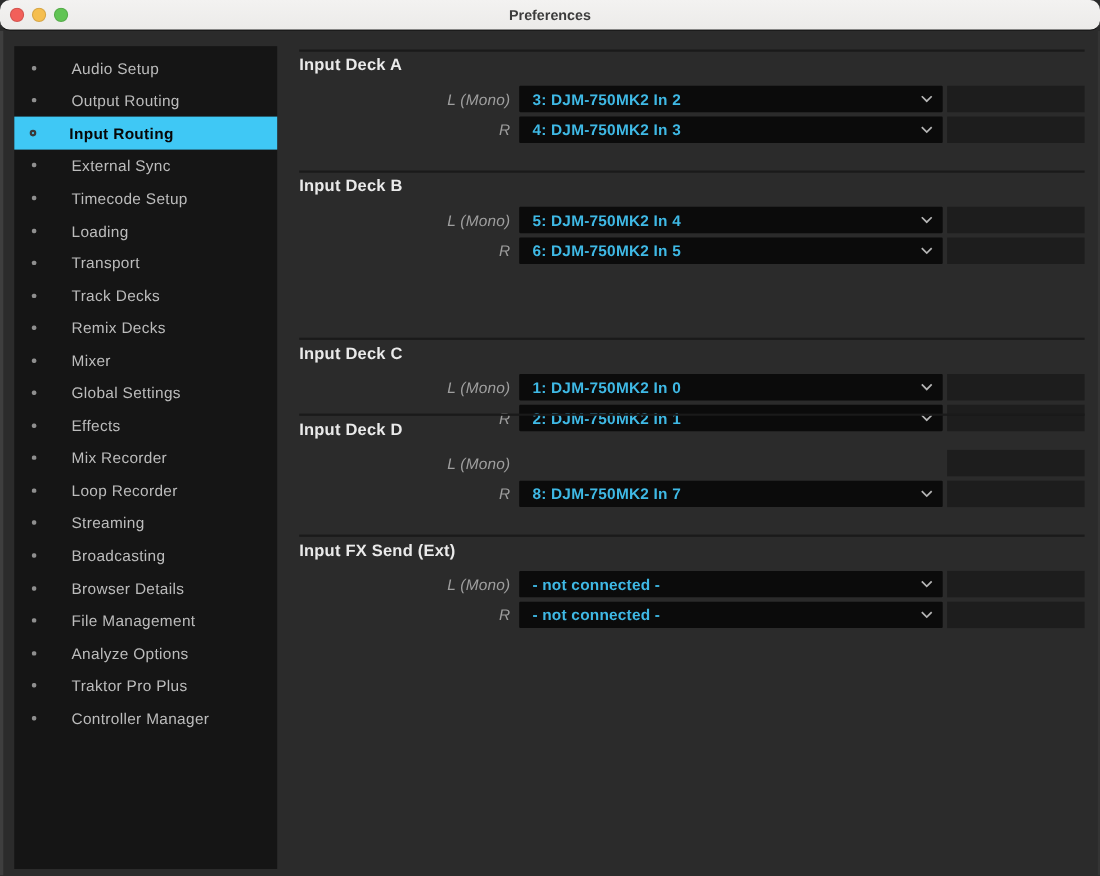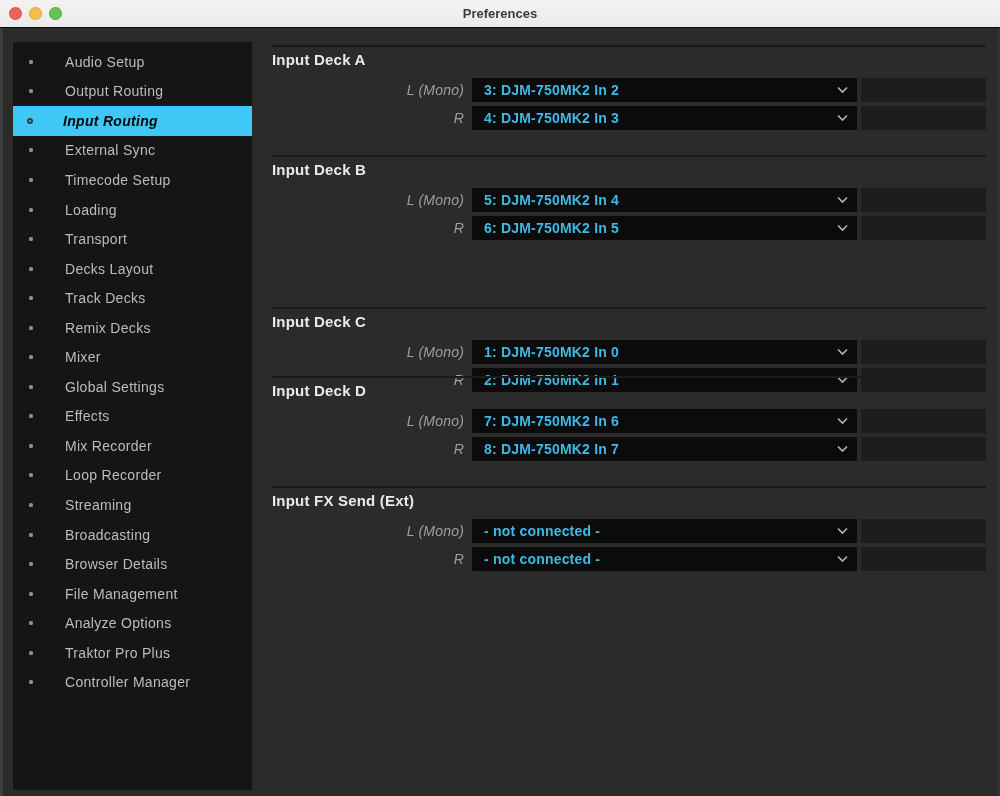--- a/index.html
+++ b/index.html
@@ -10,20 +10,21 @@
     font-family: "Liberation Sans", sans-serif;
     overflow: hidden;
     --accent: #3FC8F5;
     --dropdown-text: #3FB9E5;
   }
   
   .titlebar {
     position: absolute; top:0; left:0; right:0; height:28px;
     background: linear-gradient(#f3f2f1, #ecebe9);
     border-bottom: 1px solid #0a0a0a;
+    border-radius: 9px;
   }
   .title {
     line-height: 27px; text-align: center;
     font-size: 13px; font-weight: 700; color: #3c3c3c;
   }
   .traffic { position:absolute; left:9px; top:7px; display:flex; gap:7px; }
   .light { width:13px; height:13px; border-radius:50%; border:1px solid rgba(0,0,0,.12); }
   .light.red    { background: var(--traffic-red); }
   .light.yellow { background: var(--traffic-yellow); }
   .light.green  { background: var(--traffic-green); }
@@ -33,21 +34,21 @@
   .edge-right { position:absolute; right:0; top:28px; bottom:0; width:2px; background:#343434; }
 
   
   .sidebar {
     position:absolute; left:13px; top:42px; width:239px; height:748px;
     background:#151515; padding-top:5px;
   }
   .sidebar-item { height:29.55px; display:flex; align-items:center; padding-left:16px; cursor:default; }
   .bullet { flex:none; width:4px; height:4px; border-radius:1.5px; background:#8f8f8f; margin-right:13px; }
   .sidebar-item .label { font-size:14px; color:#bcbcbc; letter-spacing:.3px;margin-left:19px; }
-  .sidebar-item.selected { background: var(--accent); font-style: italic; }
+  .sidebar-item.selected { background: var(--accent); }
   .sidebar-item.selected .bullet {
     width:6px; height:6px; background:transparent;
     border:2px solid #3a3a3a; border-radius:50%;
     margin-left:-2px; margin-right:11px;
   }
   .sidebar-item.selected .label { color:#070707; font-weight:700; }
 
   
   .content { position:absolute; left:272px; top:28px; width:714px; height:580px; }
   .section { position:absolute; left:0; width:714px; height:88px; border-top:2px solid #1a1a1a; }
@@ -114,24 +115,20 @@
     <div class="sidebar-item">
     <span class="bullet"></span>
     <span class="label">Loading</span>
   </div>
     <div class="sidebar-item">
     <span class="bullet"></span>
     <span class="label">Transport</span>
   </div>
     <div class="sidebar-item">
     <span class="bullet"></span>
-    <span class="label">Decks Layout</span>
-  </div>
-    <div class="sidebar-item">
-    <span class="bullet"></span>
     <span class="label">Track Decks</span>
   </div>
     <div class="sidebar-item">
     <span class="bullet"></span>
     <span class="label">Remix Decks</span>
   </div>
     <div class="sidebar-item">
     <span class="bullet"></span>
     <span class="label">Mixer</span>
   </div>
@@ -260,28 +257,20 @@
         </svg>
       </span>
     </div>
     <div class="meter"></div>
   </div>
     </div>
     <div class="section" style="top: 347.9px;">
     <div class="section-title">Input Deck D</div>
   <div class="row l">
     <div class="row-label">L (Mono)</div>
-    <div class="select">
-      <span class="value">7: DJM-750MK2 In 6</span>
-      <span class="chevron">
-        <svg width="11" height="7" viewBox="0 0 11 7">
-          <path d="M1 1l4.5 4.5L10 1" fill="none" stroke="#b5b5b5" stroke-width="1.6"></path>
-        </svg>
-      </span>
-    </div>
     <div class="meter"></div>
   </div>
       <div class="row r">
     <div class="row-label">R</div>
     <div class="select">
       <span class="value">8: DJM-750MK2 In 7</span>
       <span class="chevron">
         <svg width="11" height="7" viewBox="0 0 11 7">
           <path d="M1 1l4.5 4.5L10 1" fill="none" stroke="#b5b5b5" stroke-width="1.6"></path>
         </svg>

